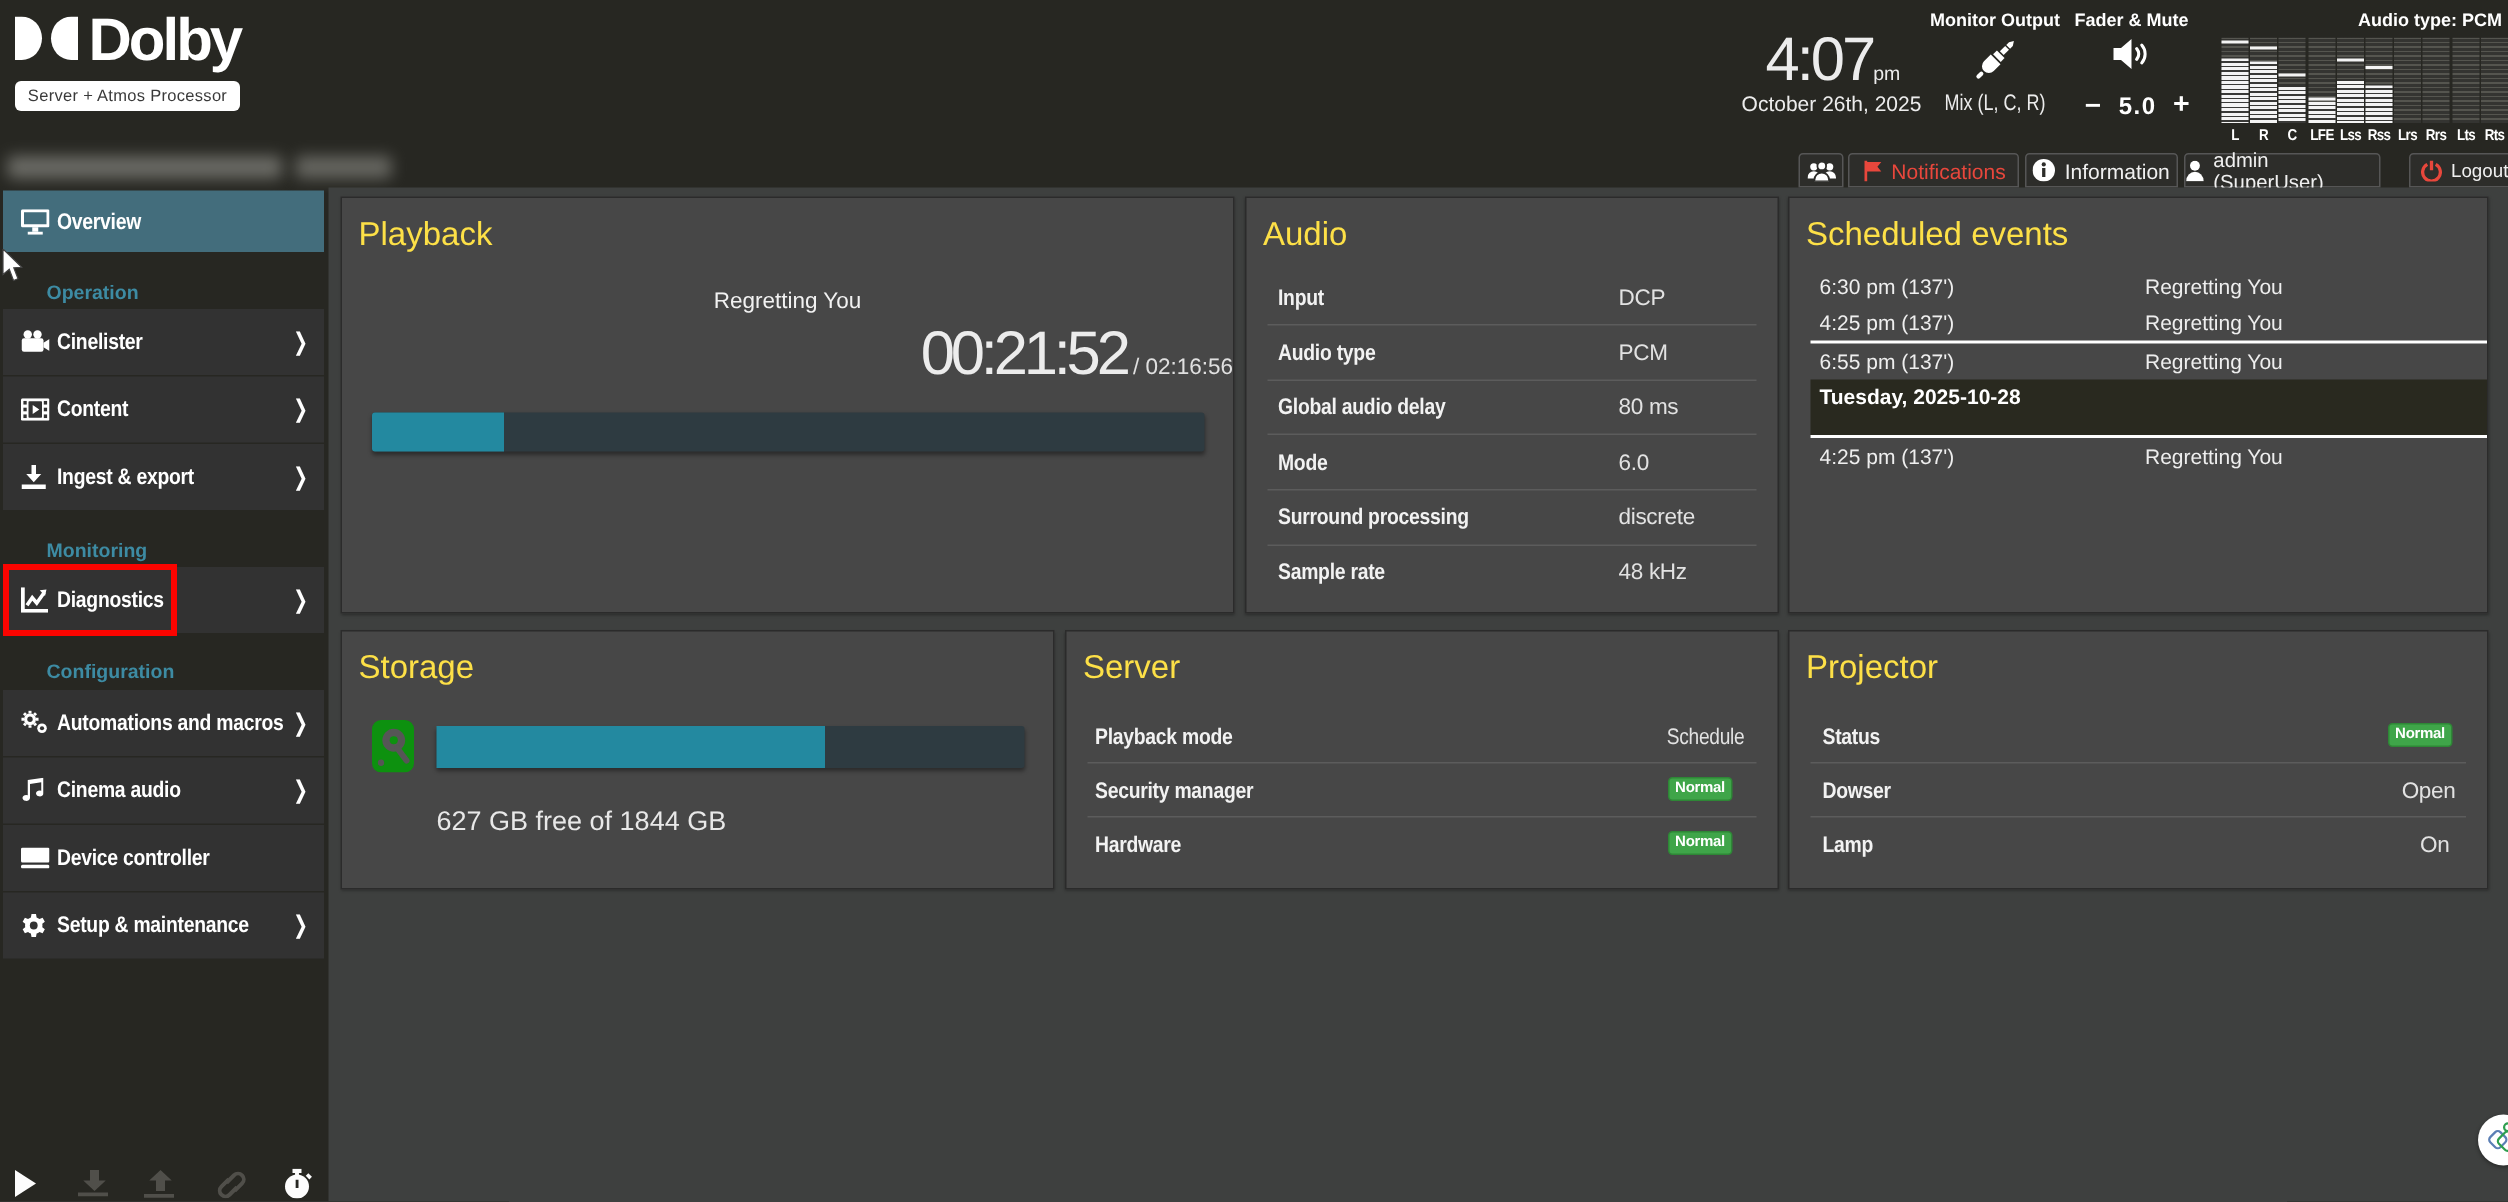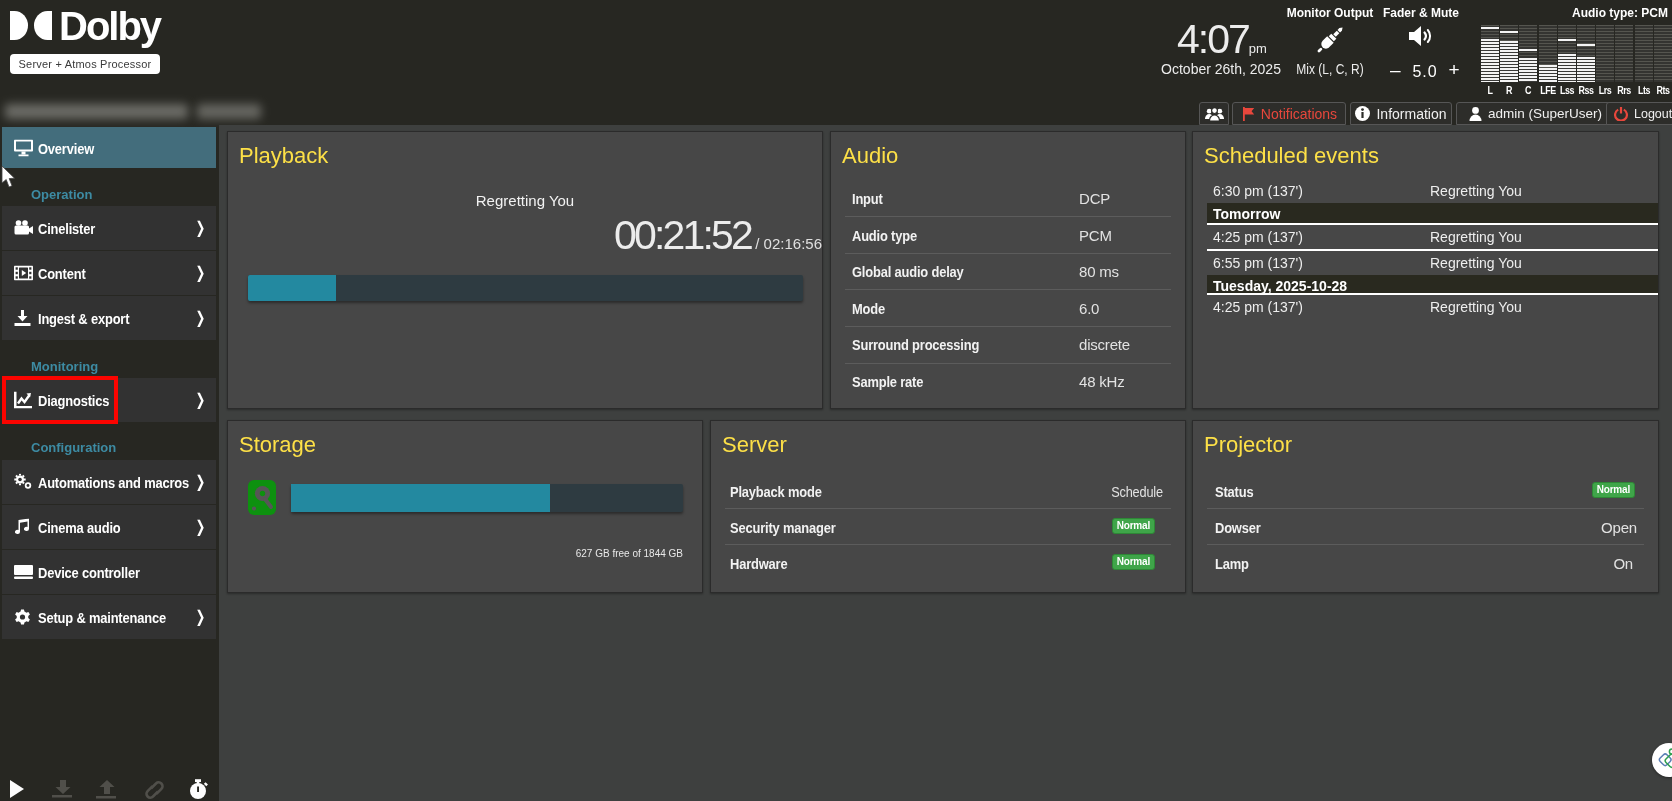--- a/index.html
+++ b/index.html
@@ -46,21 +46,21 @@
   </g>
 </svg>
 <div class="abs" style="left:1330px;top:60px;transform:translateX(-50%) scaleX(0.8);color:#ececec;font-size:15px;white-space:nowrap">Mix (L, C, R)</div>
 
 <div class="hlabel" style="left:1421px;top:6px;transform:translateX(-50%);white-space:nowrap">Fader &amp; Mute</div>
 <svg class="abs" style="left:1405px;top:22px" width="28" height="28" viewBox="0 0 28 28">
   <path fill="#fff" d="M4 10 h5 l7-6 v20 l-7-6 h-5 z"></path>
   <path fill="none" stroke="#fff" stroke-width="2.2" stroke-linecap="round" d="M19.5 10.5 a5.5 5.5 0 0 1 0 7"></path>
   <path fill="none" stroke="#fff" stroke-width="2" stroke-linecap="round" d="M22.8 8 a9 9 0 0 1 0 12"></path>
 </svg>
-<div class="abs" style="left:1390px;top:59px;width:64px;color:#fff;font-size:16px;font-weight:normal;letter-spacing:1px;text-align:center;white-space:nowrap"><span style="font-size:19px;vertical-align:1px">–</span>&nbsp; 5.0 &nbsp;<span style="font-size:19px;vertical-align:1px">+</span></div>
+<div class="abs" style="left:1390px;top:59px;width:64px;color:#fff;font-size:16px;font-weight:bold;letter-spacing:1px;text-align:center;white-space:nowrap"><span style="font-size:19px;vertical-align:1px">–</span>&nbsp; 5.0 &nbsp;<span style="font-size:19px;vertical-align:1px">+</span></div>
 
 <div class="hlabel" style="left:1568px;top:6px;width:100px;text-align:right">Audio type: PCM</div>
 <div class="abs" style="left:1481px;top:25px;width:191px;height:75px">
   <div class="meter" style="left:0px;top:0;height:57px">
       <div class="fill" style="height:43px"></div>
       <div class="peak" style="top:2px"></div>
     </div>
   <div class="meter" style="left:19.2px;top:0;height:57px">
       <div class="fill" style="height:41px"></div>
       <div class="peak" style="top:6px"></div>
@@ -113,21 +113,21 @@
   <span>Notifications</span>
 </div>
 <div class="tab" style="left:1350px;width:102px">
   <svg width="15" height="15" viewBox="0 0 15 15">
       <circle cx="7.5" cy="7.5" r="7.5" fill="#fff"></circle>
       <rect x="6.4" y="6" width="2.2" height="6" fill="#2d2d2a"></rect>
       <circle cx="7.5" cy="3.6" r="1.4" fill="#2d2d2a"></circle>
     </svg>
   <span>Information</span>
 </div>
-<div class="tab" style="left:1456px;width:159px;font-size:13.5px">
+<div class="tab" style="left:1456px;width:131px;font-size:13.5px">
   <svg width="13" height="14" viewBox="0 0 13 14" fill="#fff">
       <circle cx="6.5" cy="3.4" r="3.4"></circle>
       <path d="M0.5 14 a6 6.5 0 0 1 12 0 z"></path>
     </svg>
   <span>admin (SuperUser)</span>
 </div>
 <div class="tab" style="left:1606px;width:74px;justify-content:flex-start;padding-left:7px;font-size:12.5px">
   <svg width="14" height="14" viewBox="0 0 14 14">
       <path fill="none" stroke="#e8473c" stroke-width="2.2" d="M4.2 2.6 a5.9 5.9 0 1 0 5.6 0"></path>
       <rect x="5.9" y="0" width="2.2" height="6.5" fill="#e8473c"></rect>
@@ -291,42 +291,41 @@
     <div class="rvalue" style="left:248px;top:204px">discrete</div>
   <div class="rowline" style="left:14px;right:14px;top:231px"></div>
   <div class="rlabel" style="left:21px;top:241px">Sample rate</div>
     <div class="rvalue" style="left:248px;top:241px">48 kHz</div>
 </div>
 
 <div class="panel" style="left:1192px;top:131px;width:467px;height:278px">
   <div class="ptitle">Scheduled events</div>
   <div class="abs" style="left:14px;top:47px;width:451px">
     <div style="height:24px;color:#eee;font-size:14px;line-height:24px;position:relative"><span style="padding-left:6px">6:30 pm (137')</span><span style="position:absolute;left:223px">Regretting You</span></div>
-    <div style="height:22px;background:#29291f;border-bottom:2px solid #fff;color:#fff;font-size:14px;font-weight:bold;line-height:22px;padding-left:6px">Tomorrow</div>
     <div style="height:24px;color:#eee;font-size:14px;line-height:24px;position:relative"><span style="padding-left:6px">4:25 pm (137')</span><span style="position:absolute;left:223px">Regretting You</span></div>
     <div style="height:2px;background:#fff"></div>
     <div style="height:24px;color:#eee;font-size:14px;line-height:24px;position:relative"><span style="padding-left:6px">6:55 pm (137')</span><span style="position:absolute;left:223px">Regretting You</span></div>
-    <div style="height:20px;background:#29291f;border-bottom:2px solid #fff;color:#fff;font-size:14px;font-weight:bold;line-height:22px;padding-left:6px">Tuesday, 2025-10-28</div>
+    <div style="height:39px;background:#29291f;border-bottom:2px solid #fff;color:#fff;font-size:14px;font-weight:bold;line-height:22px;padding-left:6px">Tuesday, 2025-10-28</div>
     <div style="height:24px;color:#eee;font-size:14px;line-height:24px;position:relative"><span style="padding-left:6px">4:25 pm (137')</span><span style="position:absolute;left:223px">Regretting You</span></div>
   </div>
 </div>
 
 <div class="panel" style="left:227px;top:420px;width:476px;height:173px">
   <div class="ptitle">Storage</div>
   <svg class="abs" style="left:20px;top:59px" width="28" height="35" viewBox="0 0 28 35">
     <rect width="28" height="35" rx="6" fill="#0d910f"></rect>
     <circle cx="14.5" cy="13.5" r="7.6" fill="#565656"></circle>
     <circle cx="14.5" cy="13.5" r="2.7" fill="#0d910f"></circle>
     <line x1="17" y1="19" x2="23" y2="27" stroke="#565656" stroke-width="4" stroke-linecap="round"></line>
     <circle cx="6" cy="28.5" r="2.1" fill="#565656"></circle>
   </svg>
   <div class="abs" style="left:63px;top:63px;width:392px;height:28px;background:#2e3b41;border-radius:2px;box-shadow:0 2px 3px rgba(0,0,0,.4)">
       <div style="position:absolute;left:0;top:0;bottom:0;width:259px;background:#2389a0"></div>
     </div>
-  <div class="abs" style="left:63px;top:127px;width:392px;text-align:right;color:#e8e8e8;font-size:10px">627 GB free of 1844 GB</div>
+  <div class="abs" style="left:63px;top:116px;width:392px;text-align:left;color:#e8e8e8;font-size:18px">627 GB free of 1844 GB</div>
 </div>
 
 <div class="panel" style="left:710px;top:420px;width:476px;height:173px">
   <div class="ptitle">Server</div>
   <div class="rlabel" style="left:19px;top:62px">Playback mode</div>
     <div class="rvalue" style="right:22px;top:62px;transform:scaleX(0.85);transform-origin:100% 50%">Schedule</div>
   <div class="rowline" style="left:14px;right:14px;top:87px"></div>
   <div class="rlabel" style="left:19px;top:98px">Security manager</div>
     <div class="badge" style="right:30px;top:97px">Normal</div>
   <div class="rowline" style="left:14px;right:14px;top:123px"></div>

